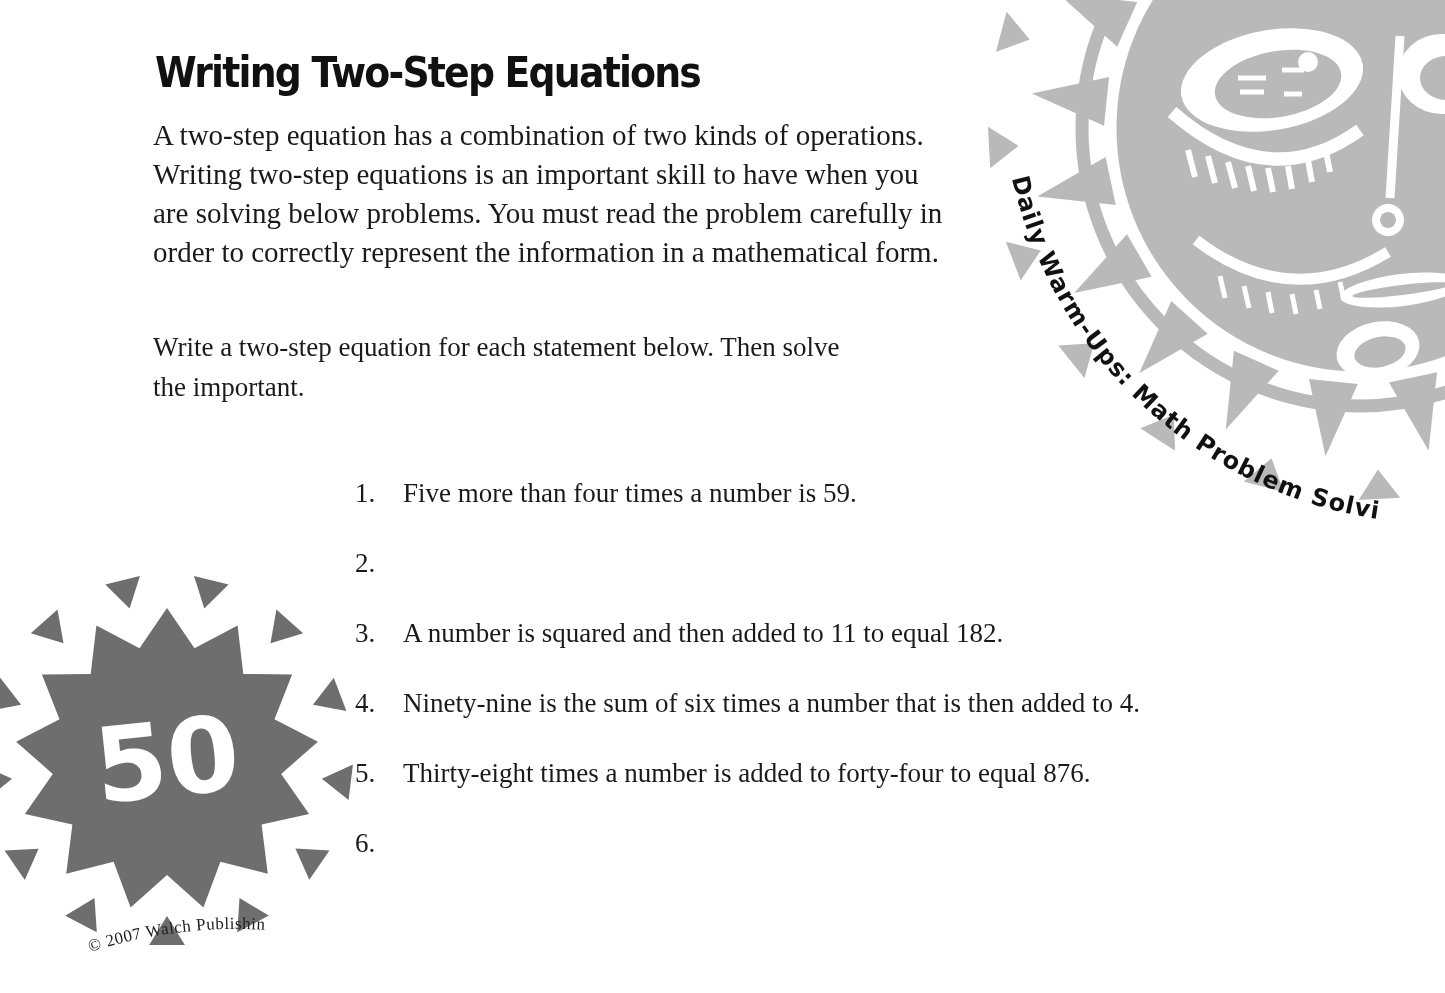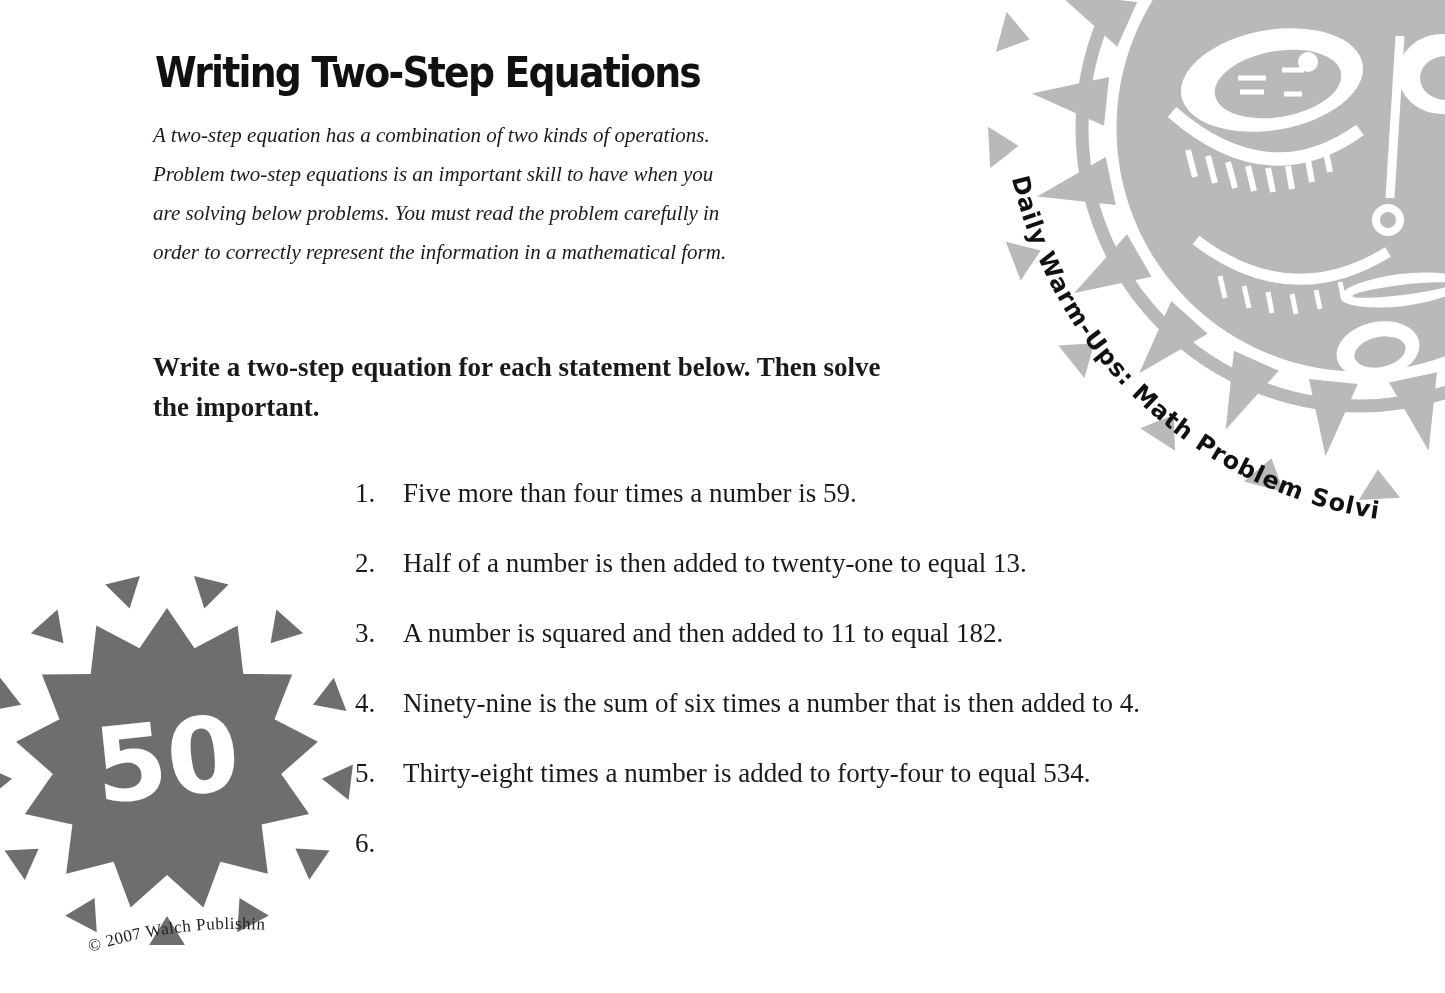--- a/index.html
+++ b/index.html
@@ -30,30 +30,28 @@
     font-size: 42px;
     letter-spacing: -2px;
     transform: scaleX(0.90);
     transform-origin: left top;
     white-space: nowrap;
     color: #111111;
   }
   .intro {
     position: absolute;
     left: 153px; top: 116px;
-    font-size: 21px;
+    font-size: 29px;
     line-height: 39px;
-    font-style: italic;
   }
   .instructions {
     position: absolute;
-    left: 153px; top: 347px;
+    left: 153px; top: 327px;
     font-size: 27px;
     line-height: 40px;
-    font-weight: bold;
   }
   .para-line { white-space: nowrap; }
   .problems {
     position: absolute;
     left: 355px; top: 476px;
     font-size: 27px;
     line-height: 34px;
   }
   .problem { display: flex; margin-bottom: 36px; white-space: nowrap; }
   .problem .num { width: 48px; flex: none; }
@@ -171,49 +169,48 @@
     <text class="copyright-text">
       <textPath href="#copyArc" startOffset="0">© 2007 Walch Publishing</textPath>
     </text>
   </svg>
 
   <div class="text-layer">
     <h1 class="title">Writing Two-Step Equations</h1>
 
     <div class="intro">
       <div class="para-line">A two-step equation has a combination of two kinds of operations.</div>
-      <div class="para-line">Problem two-step equations is an important skill to have when you</div>
+      <div class="para-line">Writing two-step equations is an important skill to have when you</div>
       <div class="para-line">are solving below problems. You must read the problem carefully in</div>
       <div class="para-line">order to correctly represent the information in a mathematical form.</div>
     </div>
 
     <div class="instructions">
       <div class="para-line">Write a two-step equation for each statement below. Then solve</div>
       <div class="para-line">the important.</div>
     </div>
 
     <div class="problems">
       <div class="problem">
         <span class="num">1.</span>
         <span class="txt">Five more than four times a number is 59.</span>
       </div>
       <div class="problem">
         <span class="num">2.</span>
-        <span class="txt">Half of a number is then added to twenty-one to equal 13.</span>
       </div>
       <div class="problem">
         <span class="num">3.</span>
         <span class="txt">A number is squared and then added to 11 to equal 182.</span>
       </div>
       <div class="problem">
         <span class="num">4.</span>
         <span class="txt">Ninety-nine is the sum of six times a number that is then added to 4.</span>
       </div>
       <div class="problem">
         <span class="num">5.</span>
-        <span class="txt">Thirty-eight times a number is added to forty-four to equal 534.</span>
+        <span class="txt">Thirty-eight times a number is added to forty-four to equal 876.</span>
       </div>
       <div class="problem">
         <span class="num">6.</span>
       </div>
     </div>
   </div>
 </div>
 
 </body></html>

